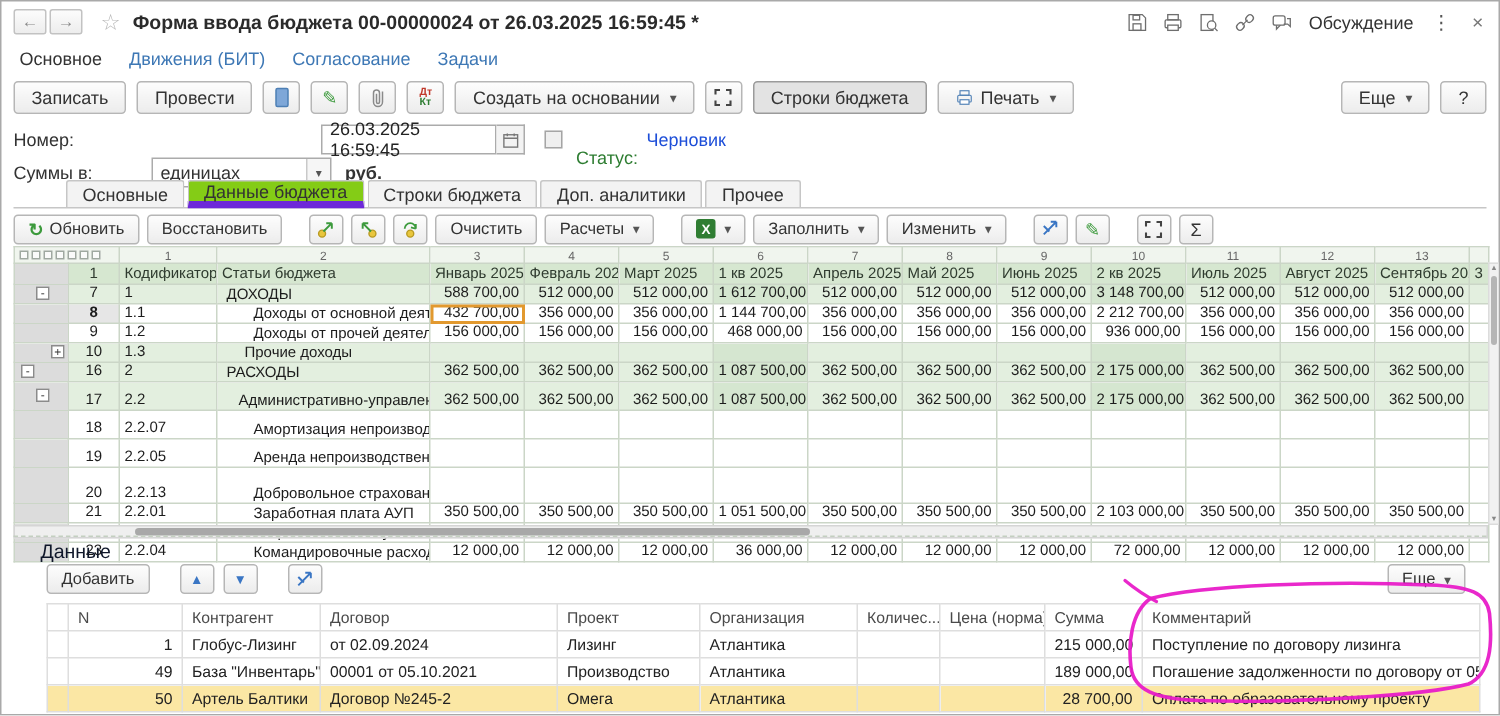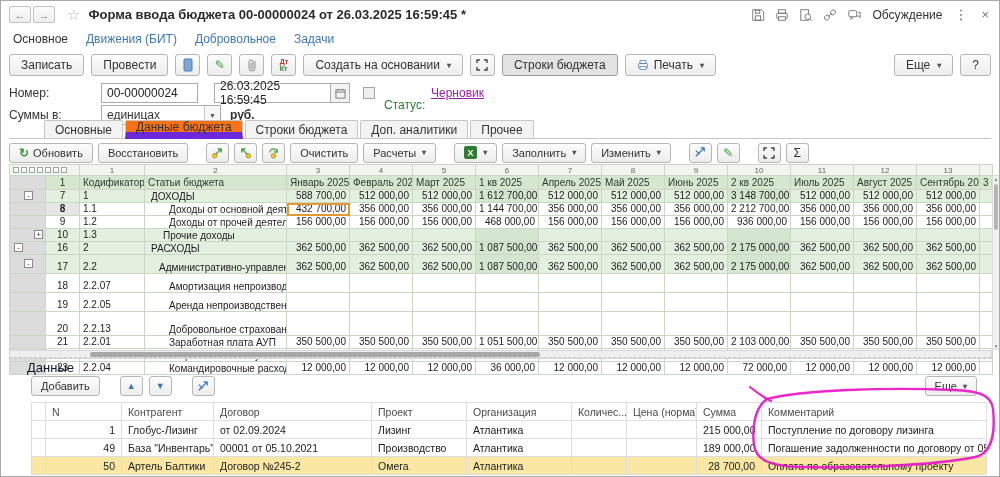--- a/index.html
+++ b/index.html
@@ -38,30 +38,30 @@
   
   .frow { position:absolute; left:0; right:0; height:20px; display:flex; align-items:center; font-size:12px; color:#333; }
   .frow1 { top:82px; } .frow2 { top:104px; }
   .flabel { position:absolute; left:8px; }
   .inp { position:absolute; height:20px; border:1px solid #ababab; background:#fff; font-size:12px; color:#222; display:flex; align-items:center; padding:0 5px; }
   .num-inp { left:100px; width:97px; }
   .date-inp { left:213px; width:117px; }
   .calbtn { position:absolute; left:330px; width:19px; height:20px; border:1px solid #ababab; border-left:none; background:#f3f3f3; display:flex; align-items:center; justify-content:center; }
   .chk { position:absolute; left:362px; top:4px; width:12px; height:12px; border:1px solid #a5a5a5; background:#efefef; }
   .status-lbl { position:absolute; left:383px; color:#2e7d32;margin-top:24px; }
-  .status-val { position:absolute; left:430px; color:#a21caf; text-decoration:underline; }
+  .status-val { position:absolute; left:430px; color:#1d4ed8; }
   .combo { position:absolute; left:100px; width:120px; height:20px; border:1px solid #ababab; display:flex; align-items:center; }
   .combo .cval { flex:1; padding:0 5px; font-size:12px; }
   .combo .cbtn { width:16px; height:100%; border-left:1px solid #c9c9c9; display:flex; align-items:center; justify-content:center; font-size:8px; color:#555; background:#f6f6f6; }
   .rub { position:absolute; left:229px; font-weight:bold;text-align:center; }
 
   
   .tabstrip { position:absolute; top:119px; left:8px; right:8px; height:19px; display:flex; border-bottom:1px solid #c6c6c6;padding-left:35px; }
   .ftab { height:18px; padding:0 10px; display:flex; align-items:center; font-size:12px; color:#333; background:#f3f3f3; border:1px solid #c6c6c6; border-bottom:none; margin-right:2px; border-radius:2px 2px 0 0; }
-  .ftab.active { background:#f97316; height:19px; margin-bottom:-1px; border-bottom:7px solid #6d28d9; }
+  .ftab.active { background:#84cc16; height:19px; margin-bottom:-1px; border-bottom:5px solid #6d28d9; }
 
   
   .gridbar { position:absolute; top:141px; left:8px; right:8px; height:21px; display:flex; align-items:center; gap:5px; }
   .sbtn { display:inline-flex; align-items:center; gap:4px; height:20px; padding:0 9px; border:1px solid #b6b6b6; border-radius:3px; background:linear-gradient(#fdfdfd,#ececec); font-size:11px; color:#333; white-space:nowrap; }
   .sibtn { display:inline-flex; align-items:center; justify-content:center; width:23px; height:20px; border:1px solid #b6b6b6; border-radius:3px; background:linear-gradient(#fdfdfd,#ececec); font-size:11px; }
   .gap { width:8px; }
   .refresh-g { color:#3c9a3c; font-weight:bold; font-size:12px; }
   .excel { width:13px; height:13px; background:#2f7d32; color:#fff; font-size:9px; font-weight:bold; display:inline-flex; align-items:center; justify-content:center; border-radius:2px; }
   .pencil { color:#3c9a3c; font-size:12px; }
   .sigma { font-size:12px; color:#333; }
@@ -158,21 +158,21 @@
         </span>
       <span class="disc-label">Обсуждение</span>
       <span class="dots">⋮</span>
       <span class="closex">×</span>
     </div>
   </div>
 
   <div class="navtabs">
     <span class="navtab active">Основное</span>
     <span class="navtab">Движения (БИТ)</span>
-    <span class="navtab">Добровольное</span>
+    <span class="navtab">Согласование</span>
     <span class="navtab">Задачи</span>
   </div>
 
   <div class="cmdbar">
     <button class="btn">Записать</button>
     <button class="btn">Провести</button>
     <span class="ibtn">
         <svg width="12" height="14" viewBox="0 0 12 14">
           <rect x="2" y="1" width="8" height="12" rx="1" fill="#7ea7d8" stroke="#4d7fb5"></rect>
         </svg>
@@ -213,21 +213,20 @@
     <span class="spacer"></span>
     <button class="btn">
         <span>Еще</span>
         <b class="car">▾</b>
       </button>
     <button class="btn">?</button>
   </div>
 
   <div class="frow frow1">
     <span class="flabel">Номер:</span>
-    <span class="inp num-inp">00-00000024</span>
     <span class="inp date-inp">26.03.2025 16:59:45</span>
     <span class="calbtn">
         <svg width="11" height="11" viewBox="0 0 12 12">
           <rect x="1" y="2" width="10" height="9" fill="none" stroke="#777"></rect>
           <path d="M1 4.5 H11 M3.5 1 V3 M8.5 1 V3" stroke="#777"></path>
         </svg>
       </span>
     <span class="chk"></span>
     <span class="status-lbl">Статус:</span>
     <span class="status-val">Черновик</span>

